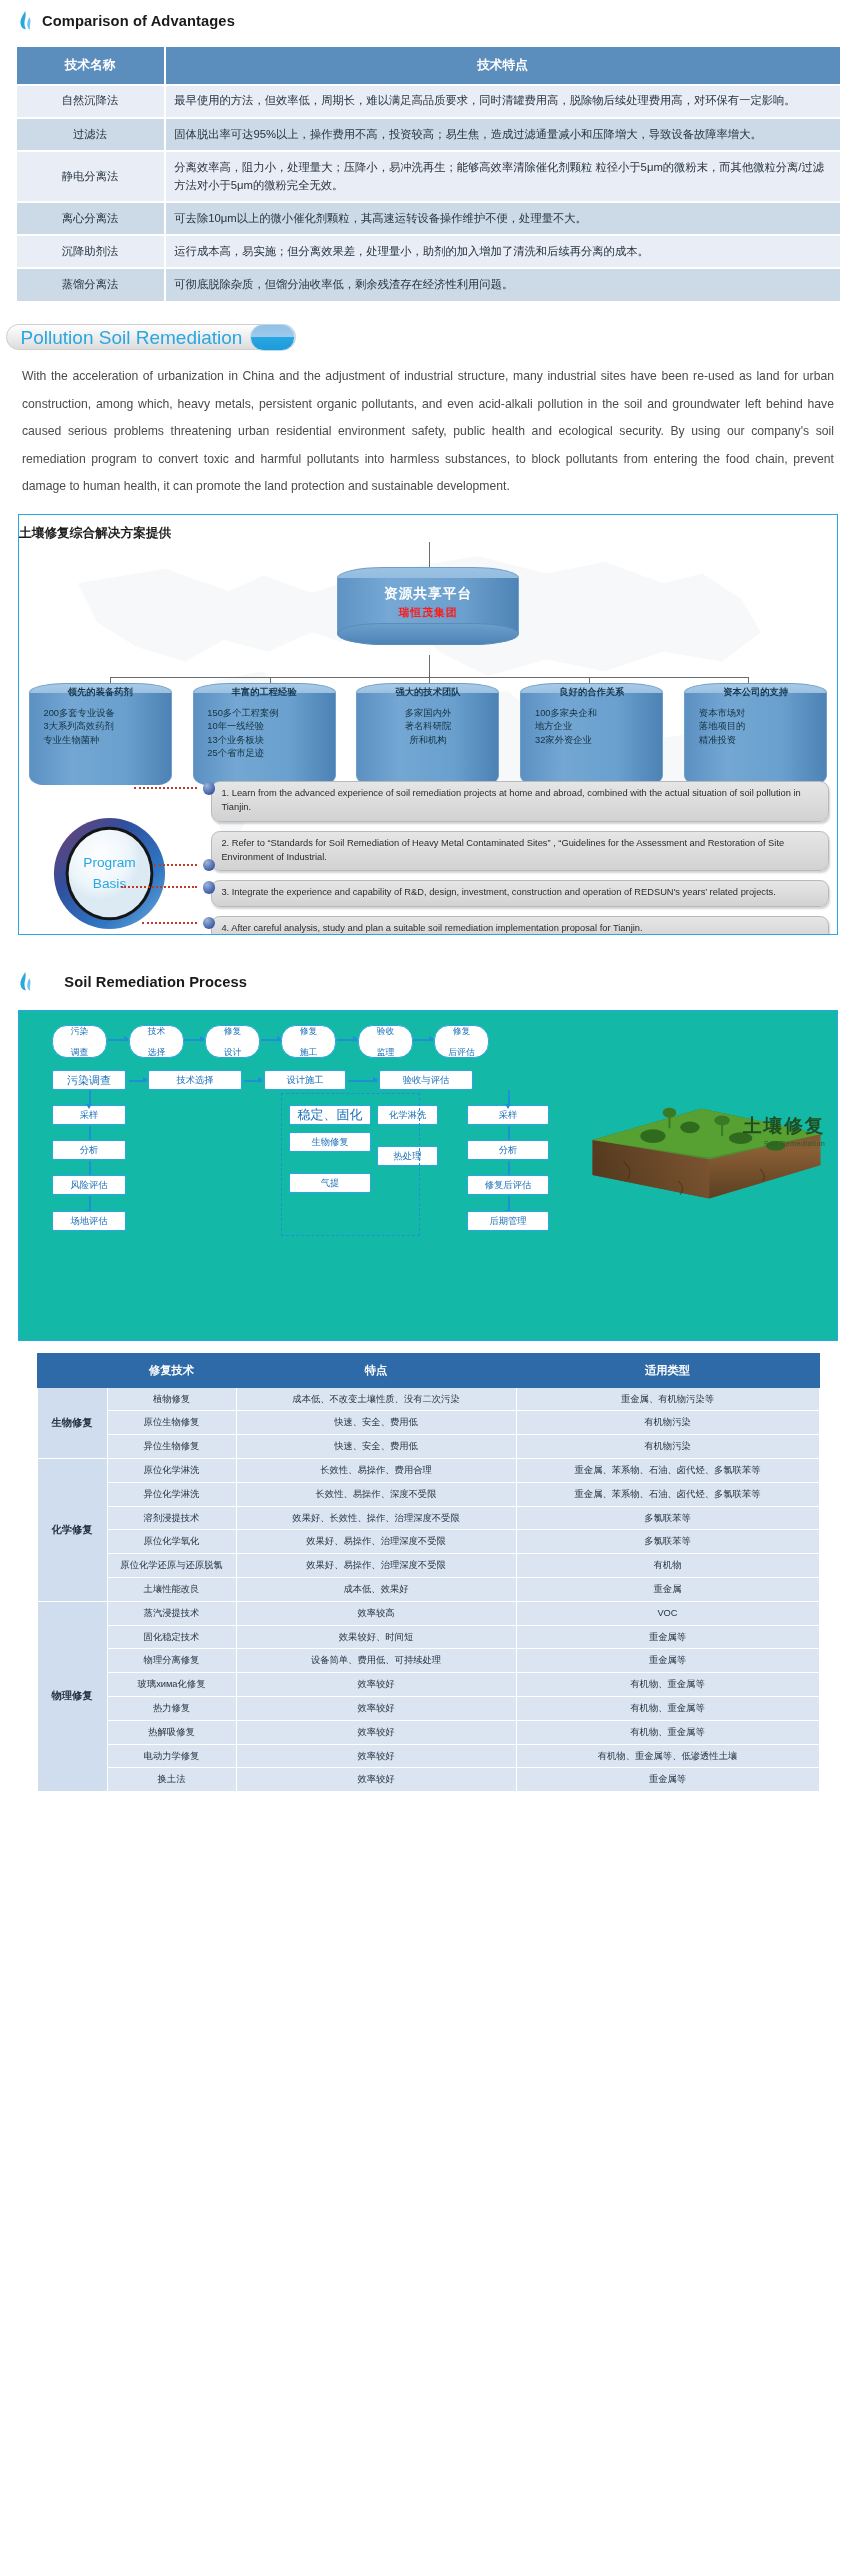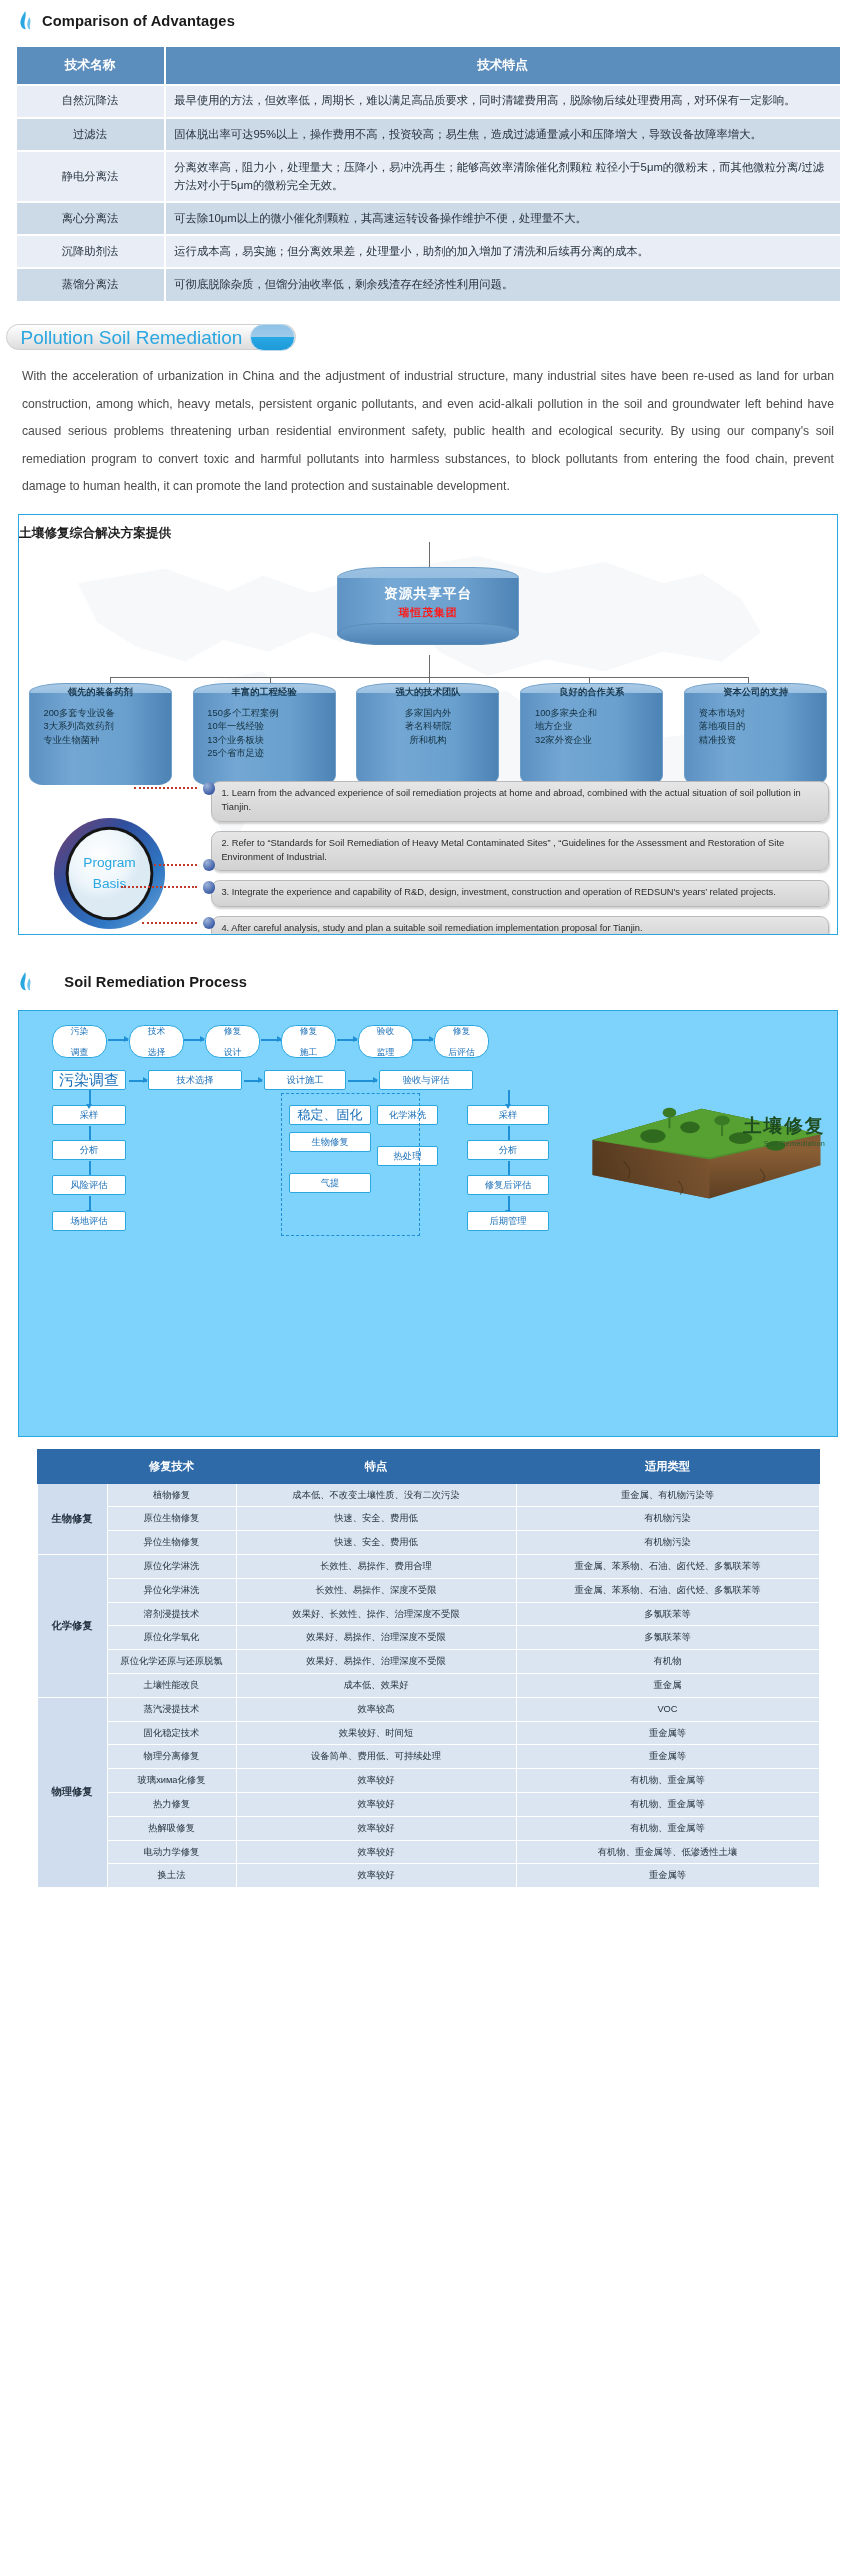--- a/index.html
+++ b/index.html
@@ -94,22 +94,22 @@
     margin-left:17.6px; border-radius:8.8px; border:1px solid #b9b9b9;
     background:linear-gradient(#e6e6e6,#d2d2d2);
     box-shadow:1px 2px 2px rgba(0,0,0,.18);
     padding:4.9px 9.8px 5.9px 9.8px; font-size:9.3px; color:#2b2b2b; line-height:1.5;
   }
   .pbi .dot { position:absolute; left:9.8px; top:6.9px; width:12.7px; height:12.7px; border-radius:50%;
               background:radial-gradient(circle at 32% 28%,#9db4da,#3f5fa8 70%,#2c4a8f); z-index:2; }
   .pbi .lead { position:absolute; top:11.7px; height:2px; border-top:2px dotted #c0392b; }
 
   
-  .procbox { position:relative; width:820px; height:427px; margin:11.7px auto 0 auto;
-             border:1px solid #2aa6e0; background:#7dd3fc; overflow:hidden; }
+  .procbox { position:relative; width:820px; height:331px; margin:11.7px auto 0 auto;
+             border:1px solid #2aa6e0; background:#14b8a6; overflow:hidden; }
   .node { position:absolute; border:1.2px solid #2aa6e0; color:#1b6fb8; font-size:9.3px;
           text-align:center; background:#fff; }
   .node.round { border-radius:14.7px; }
   .node.rect  { border-radius:2px; }
   .node.two { line-height:1.25; }
   .arrow-h { position:absolute; height:1.6px; background:#1f8fd6; }
   .arrow-h:after { content:""; position:absolute; right:-1px; top:-3.1px;
                    border-left:5.9px solid #1f8fd6; border-top:3.9px solid transparent; border-bottom:3.9px solid transparent; }
   .arrow-v { position:absolute; width:1.6px; background:#1f8fd6; }
   .arrow-v:after { content:""; position:absolute; bottom:-4.9px; left:-3.1px;
@@ -354,21 +354,21 @@
           <span>验收</span>
           <br>
           <span>监理</span>
         </div>
         <div class="arrow-h" style="left: 394px; top: 28px; width: 19.6px;"></div>
         <div class="node round two" style="left: 415px; top: 13.7px; width: 55px; height: 33px; display: flex; align-items: center; justify-content: center; font-size: 8.8px; flex-direction: column; line-height: 1.2;">
           <span>修复</span>
           <br>
           <span>后评估</span>
         </div>
-        <div class="node rect" style="left: 33px; top: 59px; width: 74px; height: 19.6px; display: flex; align-items: center; justify-content: center; font-size: 15px; flex-direction: column; line-height: 1.2;">
+        <div class="node rect" style="left: 33px; top: 59px; width: 74px; height: 19.6px; display: flex; align-items: center; justify-content: center; font-size: 11px; flex-direction: column; line-height: 1.2;">
           <span>污染调查</span>
         </div>
         <div class="node rect" style="left: 129px; top: 59px; width: 94px; height: 19.6px; display: flex; align-items: center; justify-content: center; font-size: 9.3px; flex-direction: column; line-height: 1.2;">
           <span>技术选择</span>
         </div>
         <div class="node rect" style="left: 245px; top: 59px; width: 82px; height: 19.6px; display: flex; align-items: center; justify-content: center; font-size: 9.3px; flex-direction: column; line-height: 1.2;">
           <span>设计施工</span>
         </div>
         <div class="node rect" style="left: 360px; top: 59px; width: 94px; height: 19.6px; display: flex; align-items: center; justify-content: center; font-size: 9.3px; flex-direction: column; line-height: 1.2;">
           <span>验收与评估</span>

